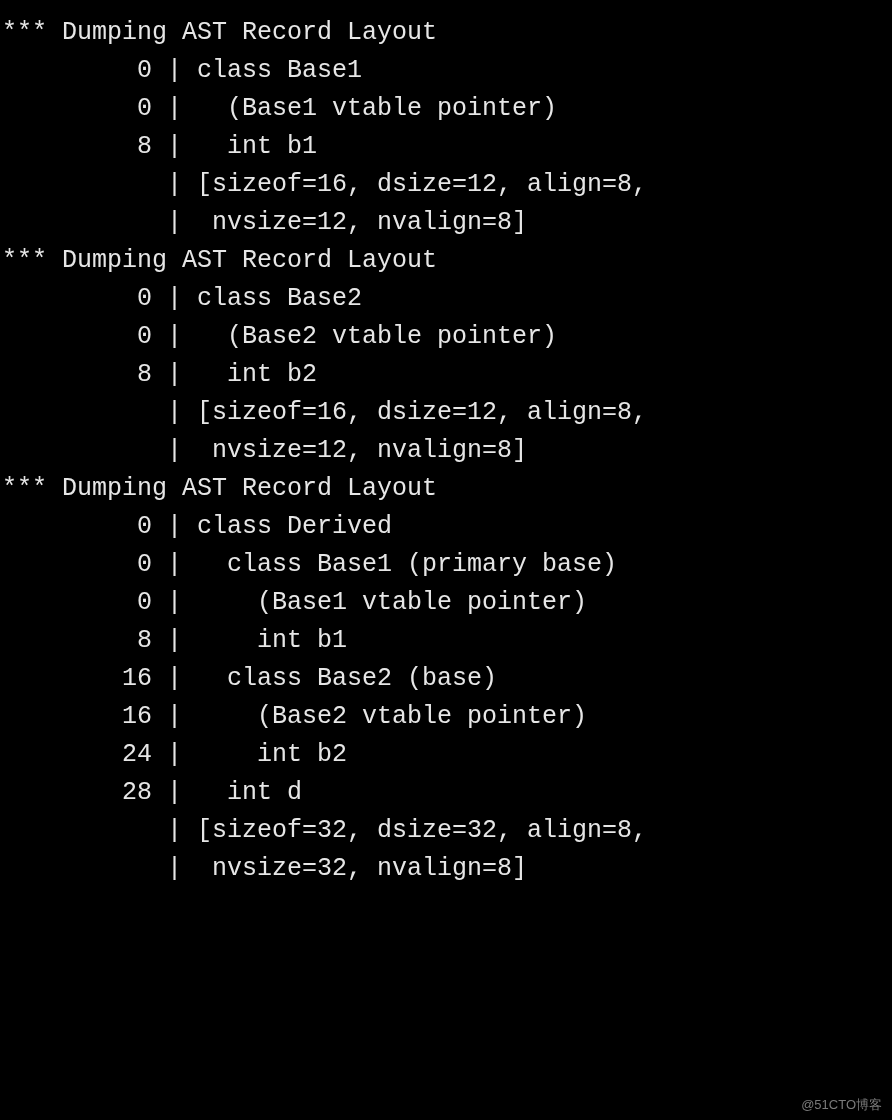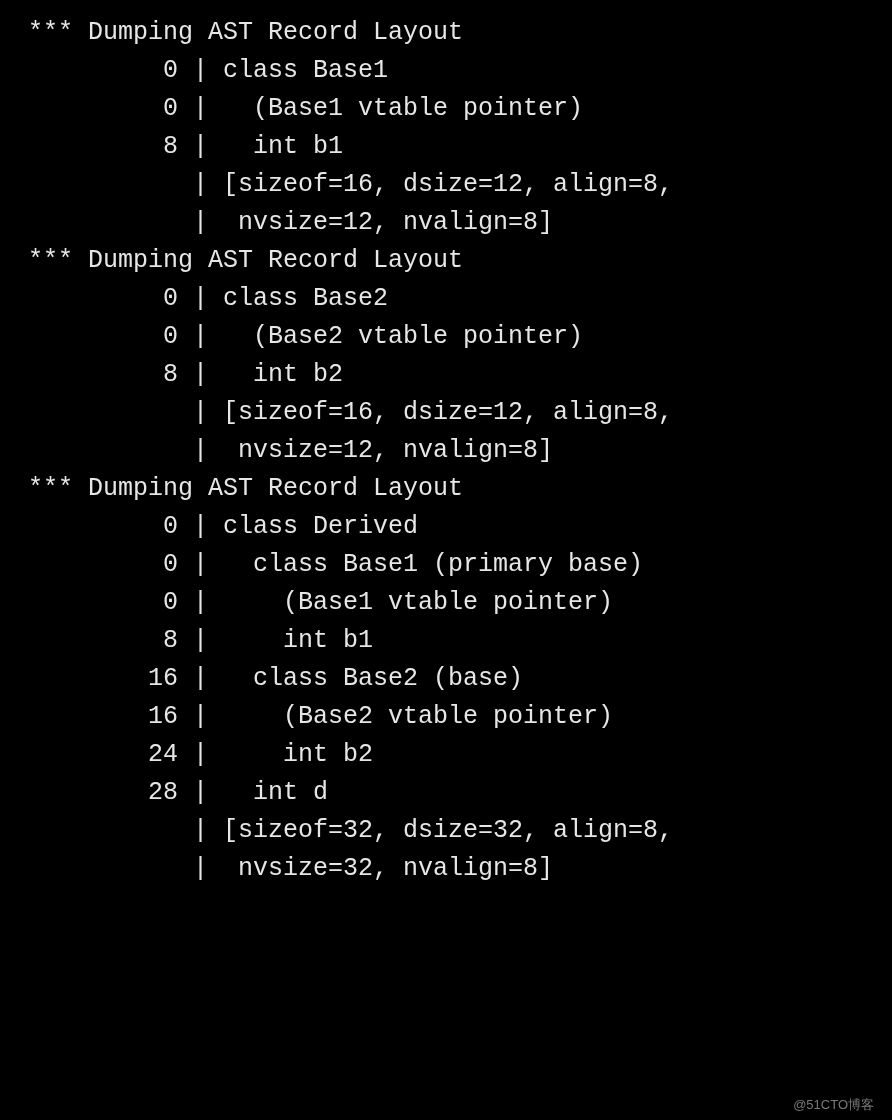--- a/index.html
+++ b/index.html
@@ -9,26 +9,26 @@
     width: 892px;
     height: 1120px;
     overflow: hidden;
   }
   .terminal {
     font-family: "Courier New", Courier, monospace;
     font-size: 25px;
     line-height: 38px;
     color: #e6e6e6;
     white-space: pre;
-    padding: 14px 0 0 28px;
+    padding: 14px 0 0 2px;
   }
   .watermark {
     position: absolute;
     bottom: 6px;
-    right: 18px;
+    right: 10px;
     font-family: sans-serif;
     font-size: 13px;
     color: #7a7a7a;
   }
   .line { display: block; }
 </style>
 </head>
 <body>
 
 <div class="terminal" id="terminal"><span class="line">*** Dumping AST Record Layout</span><span class="line">         0 | class Base1</span><span class="line">         0 |   (Base1 vtable pointer)</span><span class="line">         8 |   int b1</span><span class="line">           | [sizeof=16, dsize=12, align=8,</span><span class="line">           |  nvsize=12, nvalign=8]</span><span class="line"></span><span class="line">*** Dumping AST Record Layout</span><span class="line">         0 | class Base2</span><span class="line">         0 |   (Base2 vtable pointer)</span><span class="line">         8 |   int b2</span><span class="line">           | [sizeof=16, dsize=12, align=8,</span><span class="line">           |  nvsize=12, nvalign=8]</span><span class="line"></span><span class="line">*** Dumping AST Record Layout</span><span class="line">         0 | class Derived</span><span class="line">         0 |   class Base1 (primary base)</span><span class="line">         0 |     (Base1 vtable pointer)</span><span class="line">         8 |     int b1</span><span class="line">        16 |   class Base2 (base)</span><span class="line">        16 |     (Base2 vtable pointer)</span><span class="line">        24 |     int b2</span><span class="line">        28 |   int d</span><span class="line">           | [sizeof=32, dsize=32, align=8,</span><span class="line">           |  nvsize=32, nvalign=8]</span></div>

